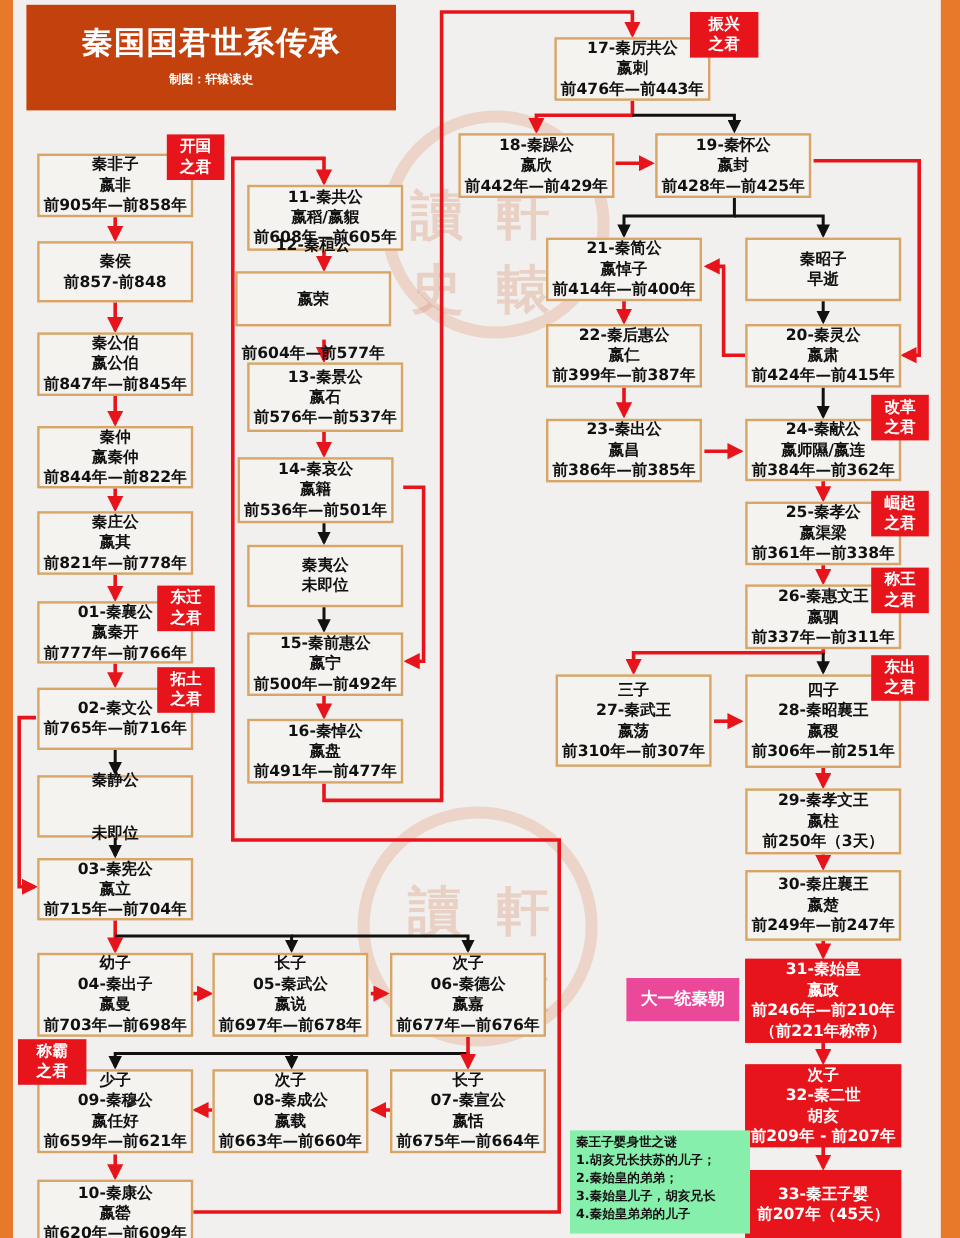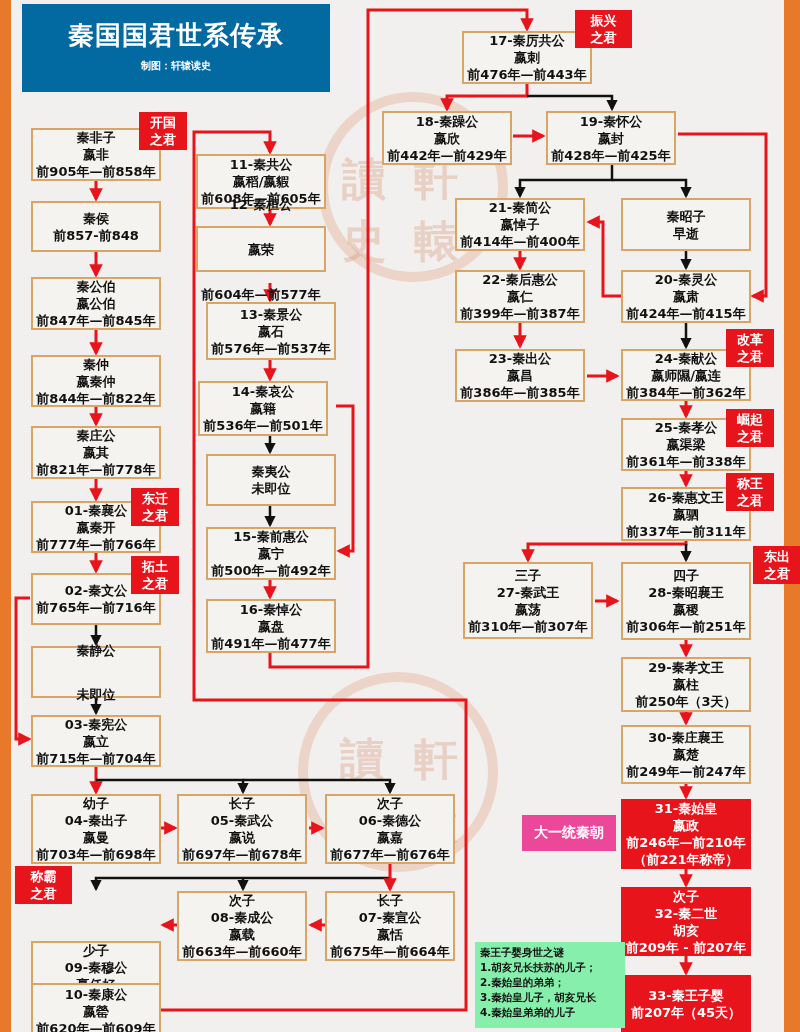--- a/index.html
+++ b/index.html
@@ -18,21 +18,21 @@
   .seal {
     position: absolute; border-radius: 50%;
     border: 10px solid rgba(226, 160, 130, 0.35);
   }
   .seal-char {
     position: absolute; font-family: "DejaVu Serif", serif; font-size: 44px;
     color: rgba(215, 150, 120, 0.35); font-weight: bold;
   }
   .title-box {
     position: absolute; left: 22px; top: 4px; width: 308px; height: 88px;
-    background: #0369a1; color: #fff; text-align: center;
+    background: #c2410c; color: #fff; text-align: center;
   }
   .title-main { font-size: 26px; font-weight: bold; margin-top: 14px; letter-spacing: 1px; }
   .title-sub { font-size: 10px; font-weight: bold; margin-top: 6px; }
   svg.lines { position: absolute; left: 0; top: 0; width: 800px; height: 1032px; }
   .node {
     position: absolute; width: 130px;
     background: #f4f3f0; border: 2px solid #d8a566;
     text-align: center; font-weight: bold; font-size: 13px; line-height: 17px;
     color: #111; display: flex; flex-direction: column; justify-content: center;
   }
@@ -226,33 +226,33 @@
   <div>07-秦宣公</div>
   <div>嬴恬</div>
   <div>前675年—前664年</div>
 </div>
 <div class="node" style="left:177px; top:891px; height:70px;">
   <div>次子</div>
   <div>08-秦成公</div>
   <div>嬴载</div>
   <div>前663年—前660年</div>
 </div>
-<div class="node" style="left:31px; top:941px; height:70px;justify-content:center;">
+<div class="node" style="left:31px; top:891px; height:70px;justify-content:center;">
   <div>少子</div>
   <div>09-秦穆公</div>
   <div>嬴任好</div>
   <div>前659年—前621年</div>
 </div>
 <div class="node" style="left:31px; top:983px; height:56px;">
   <div>10-秦康公</div>
   <div>嬴罃</div>
   <div>前620年—前609年</div>
 </div>
 
-<div class="node" style="left:196px; top:154px; height:55px;">
+<div class="node" style="left:206px; top:154px; height:55px;">
   <div>11-秦共公</div>
   <div>嬴稻/嬴貑</div>
   <div>前608年—前605年</div>
 </div>
 <div class="node" style="left:196px; top:226px; height:46px;gap:28px;">
   <div>12-秦桓公</div>
   <div>嬴荣</div>
   <div>前604年—前577年</div>
 </div>
 <div class="node" style="left:206px; top:302px; height:58px;">
@@ -398,21 +398,21 @@
   <div>之君</div>
 </div>
 <div class="badge" style="left:726px; top:409px;">
   <div>崛起</div>
   <div>之君</div>
 </div>
 <div class="badge" style="left:726px; top:473px;">
   <div>称王</div>
   <div>之君</div>
 </div>
-<div class="badge" style="left:726px; top:546px;margin-left:27px;">
+<div class="badge" style="left:726px; top:546px;">
   <div>东出</div>
   <div>之君</div>
 </div>
 
 <div class="qin-label">大一统秦朝</div>
 
 <div class="mystery">
   <div>秦王子婴身世之谜</div>
   <div>1.胡亥兄长扶苏的儿子；</div>
   <div>2.秦始皇的弟弟；</div>

